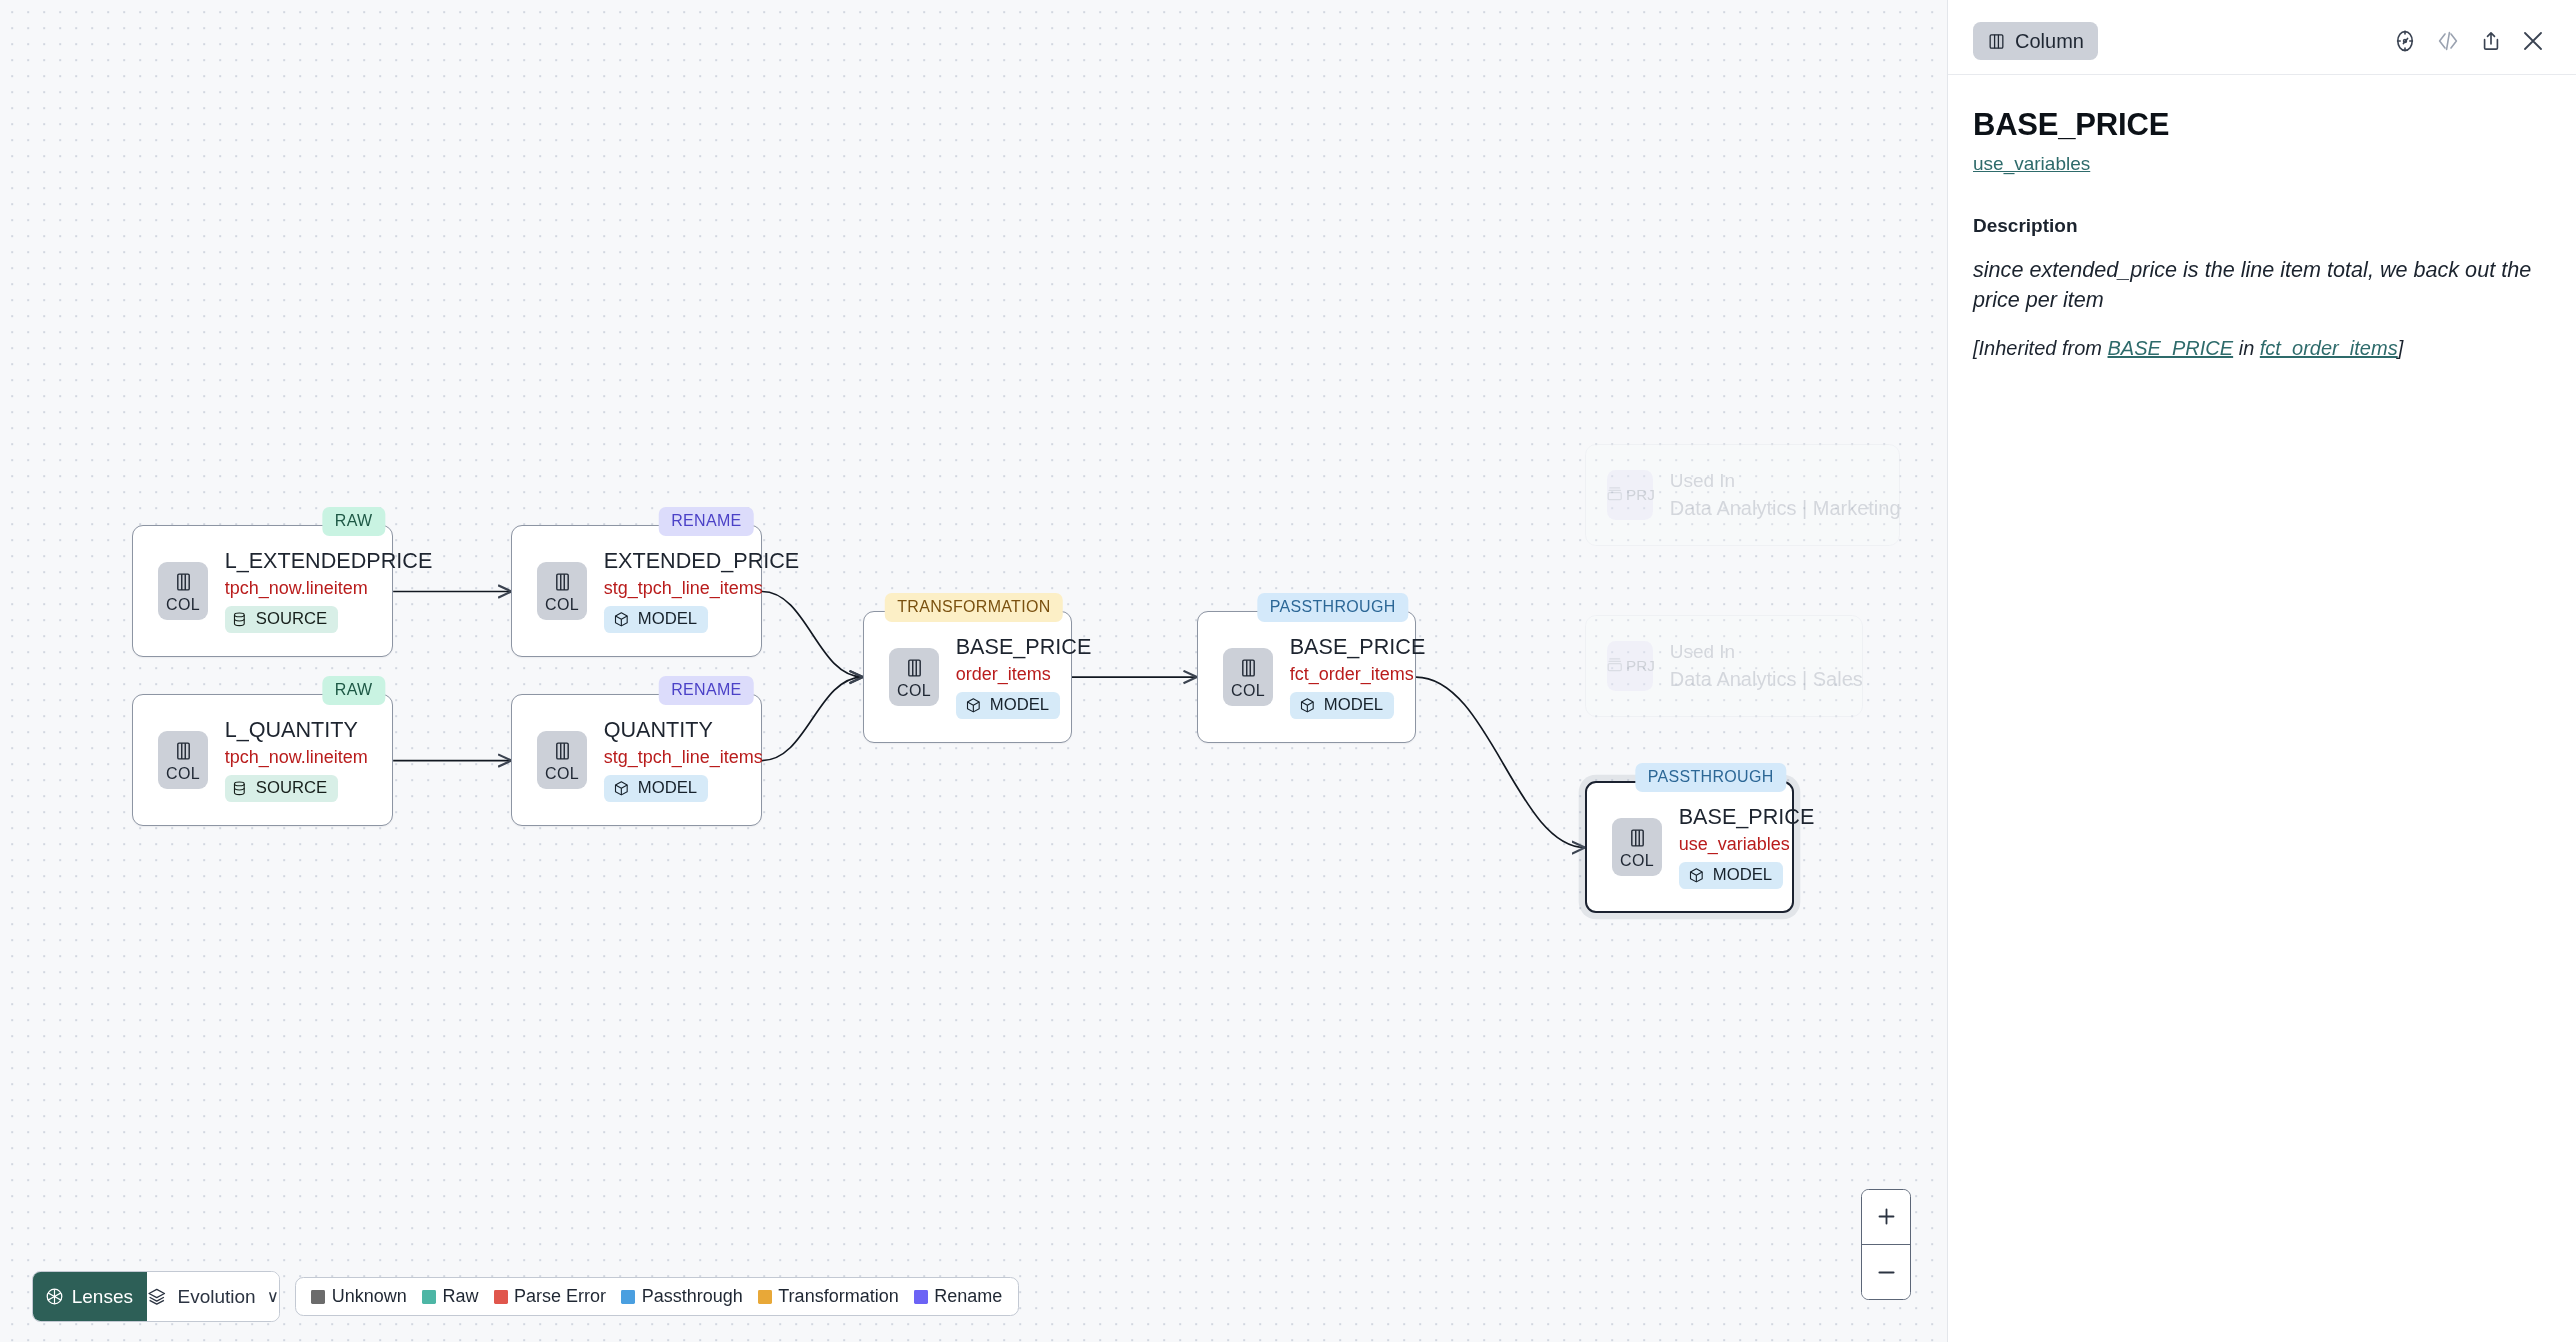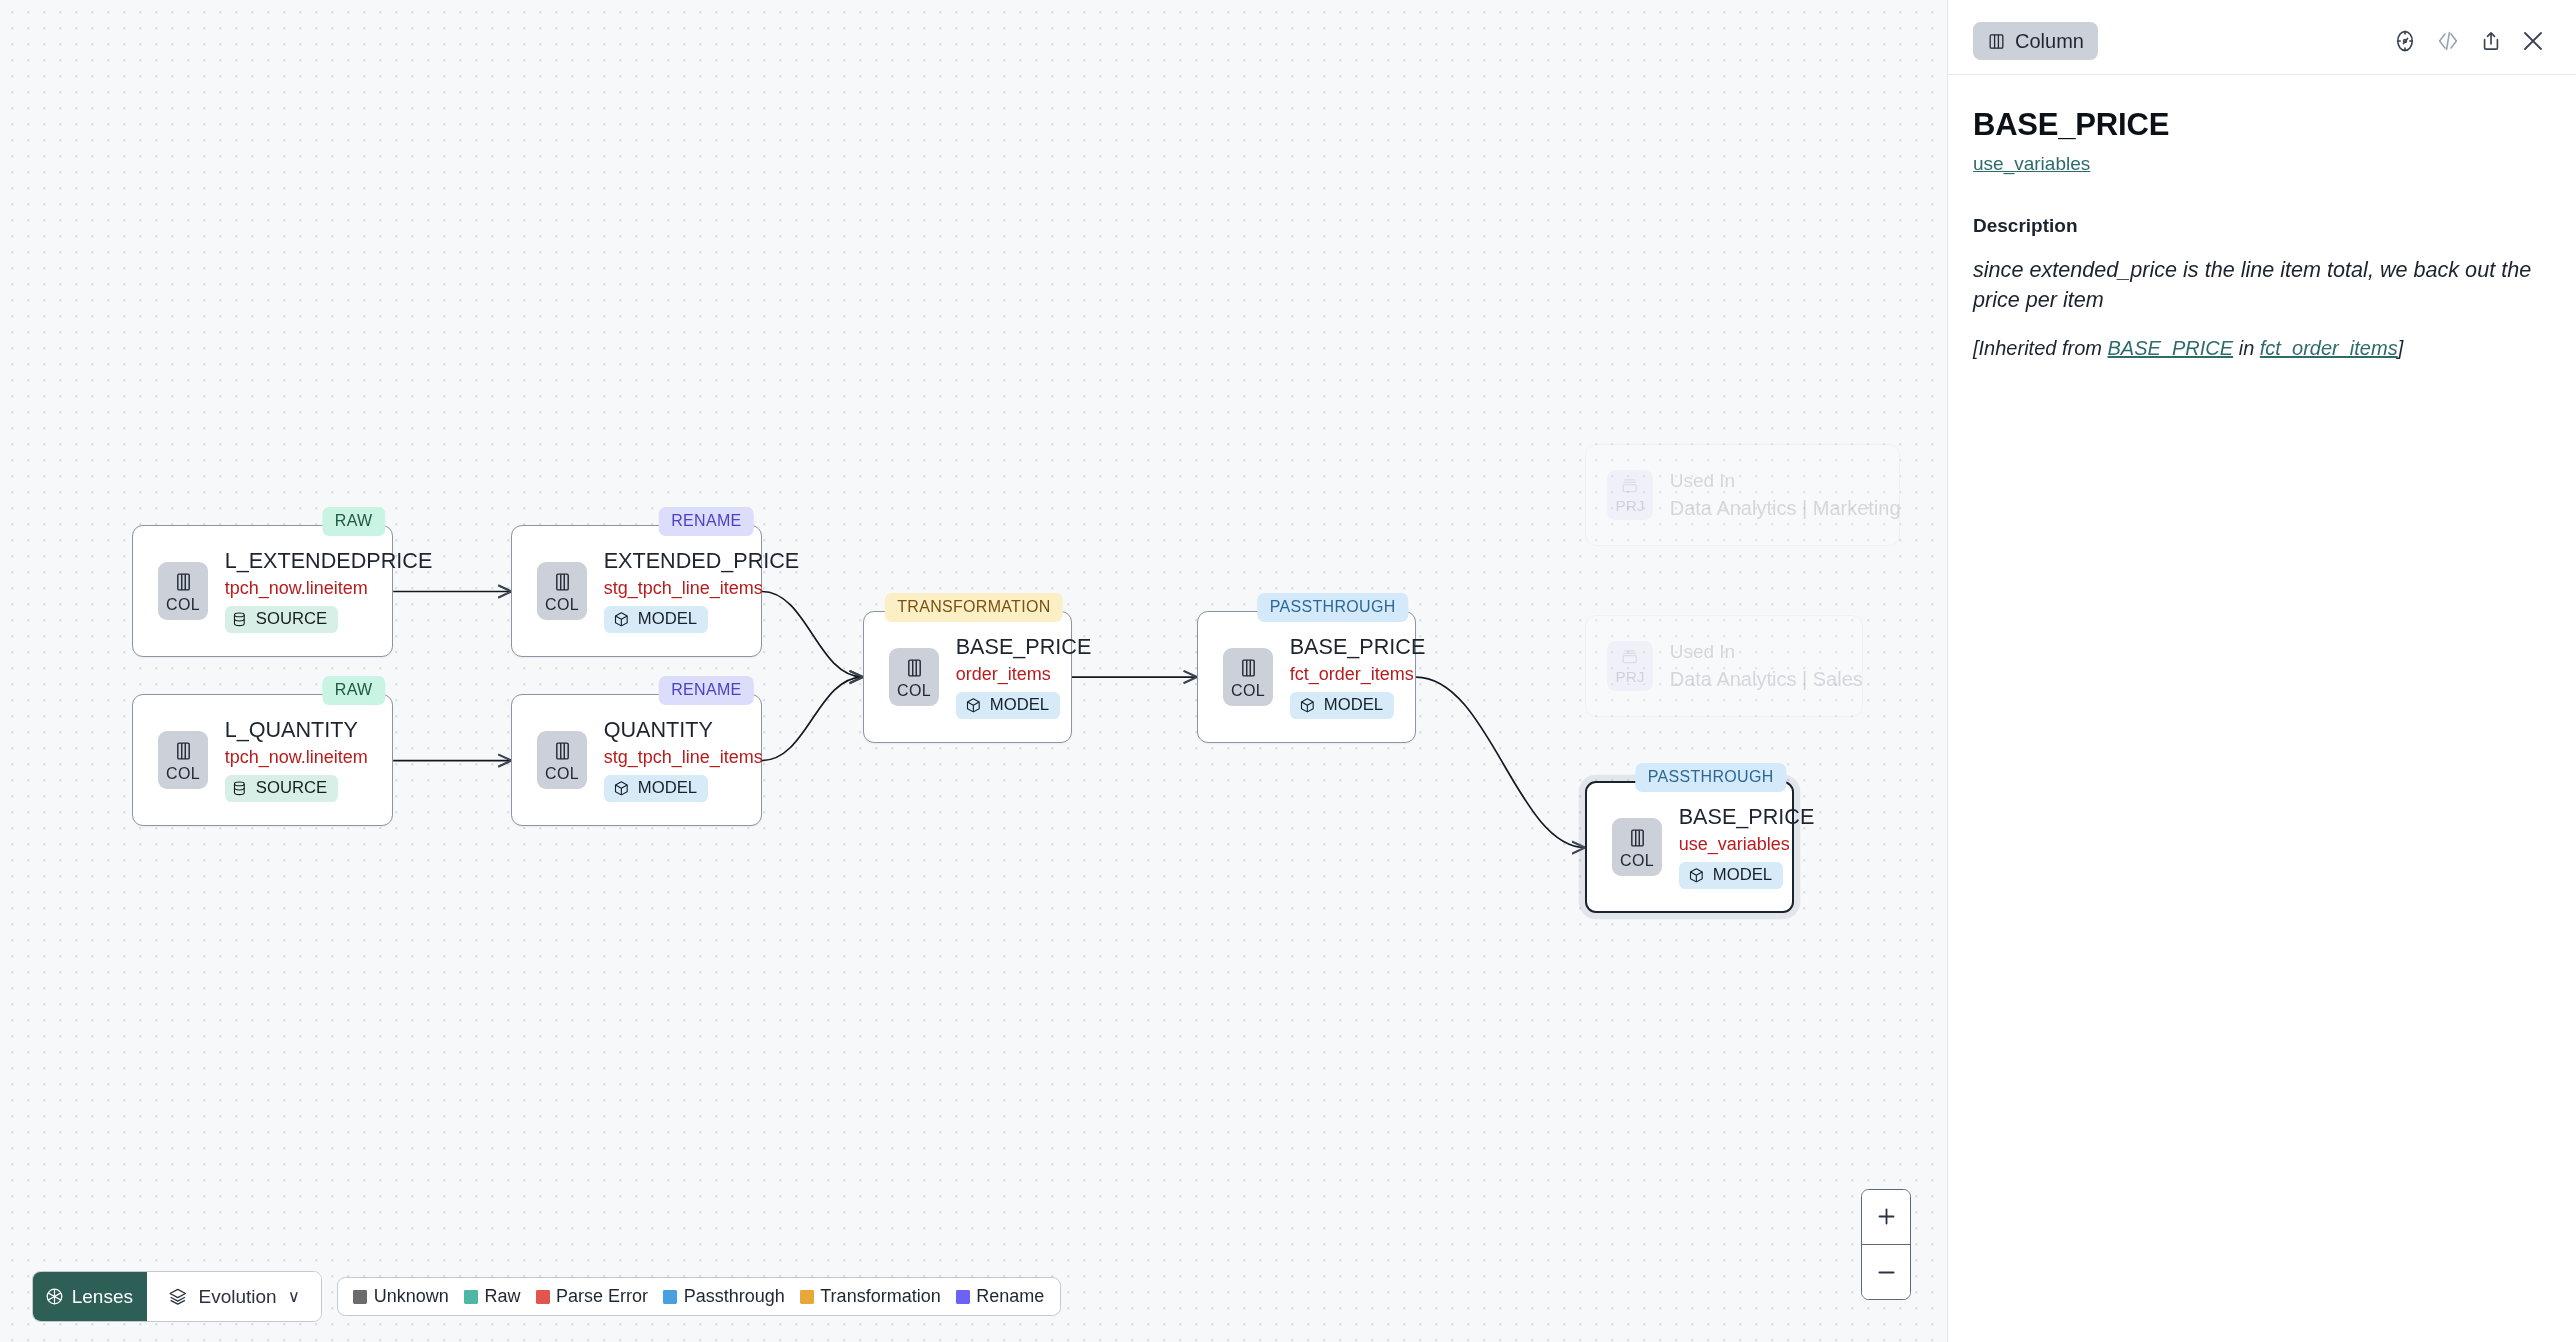--- a/index.html
+++ b/index.html
@@ -71,21 +71,21 @@
   .badge.pass   { background: #d4e9fa; color: #2c6796; }
 
   
   .ghost {
     position: absolute; background: rgba(250,251,252,.55);
     border: 1px solid #e6e9ee; border-radius: 11px; z-index: 10; opacity: .42;
   }
   .ghost-inner { display: flex; align-items: center; height: 100%; padding-left: 21px; gap: 16.7px; }
   .prj-chip {
     background: #e7e7f6; border-radius: 8.4px; width: 46px; height: 50px;
-    display: flex; flex-direction: column; align-items: center; justify-content: center; gap: 1.4px;
+    display: flex; flex-direction: row; align-items: center; justify-content: center; gap: 1.4px;
     flex: 0 0 auto;
   }
   .prj-chip .cl { font-size: 15.3px; color: #9aa0ad; line-height: 1; }
   .ghost-text { display: flex; flex-direction: column; gap: 4.9px; }
   .g-title { font-size: 19px; color: #a4aab5; line-height: 1.1; }
   .g-sub { font-size: 20px; color: #a4aab5; line-height: 1.1; white-space: nowrap; }
 
   
   .edges { position: absolute; inset: 0; z-index: 5; pointer-events: none; }
 
@@ -106,21 +106,21 @@
   .lenses-group {
     display: flex; align-items: stretch; border: 1.1px solid #c3c9d3;
     border-radius: 8.4px; overflow: hidden; height: 51px; background: #fff;
   }
   .lenses-btn {
     background: #2d5f57; color: #fff; display: flex; align-items: center; gap: 7.7px;
     padding: 0 14px 0 12px; font-size: 19px; cursor: pointer;
   }
   .evolution-btn {
     background: #fff; color: #2b3341; display: flex; align-items: center; gap: 11px;
-    padding: 0 21px; font-size: 19px; cursor: pointer;
+    padding: 0 0; font-size: 19px; cursor: pointer;
   }
   .legend {
     display: flex; align-items: center; gap: 15.3px; height: 39px;
     background: #fff; border: 1.1px solid #c3c9d3; border-radius: 8.4px; padding: 0 15.3px;
   }
   .lg-item { display: flex; align-items: center; gap: 6.3px; font-size: 18px; color: #1f2733; white-space: nowrap; }
   .lg-sw { width: 14px; height: 14px; border-radius: 1.4px; flex: 0 0 auto; }
 
   
   .panel { flex: 1 1 auto; background: #fff; position: relative; border-left: 0.7px solid #e3e6eb; }

